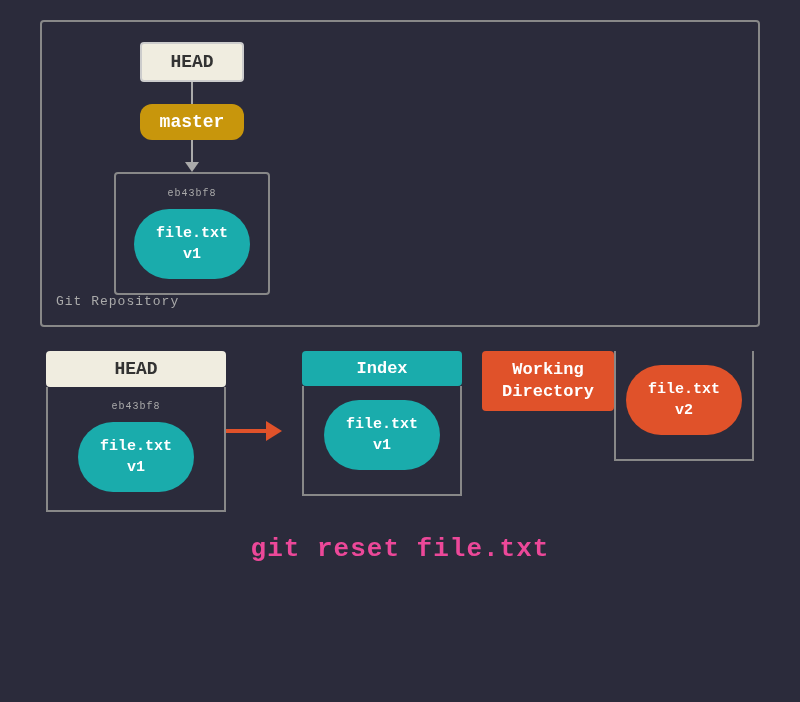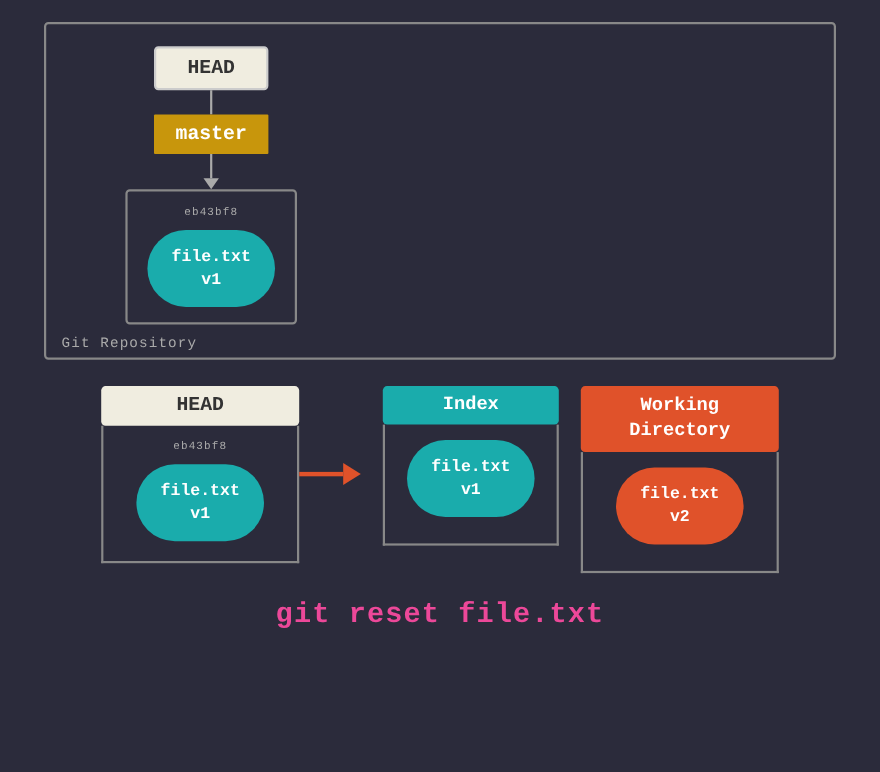--- a/index.html
+++ b/index.html
@@ -25,21 +25,21 @@
       padding: 20px 20px 30px 20px;
       position: relative;
       margin-bottom: 24px;
       display: flex;
       flex-direction: column;
       align-items: flex-start;
     }
 
     .repo-label {
       position: absolute;
-      bottom: 6px;
+      bottom: 16px;
       left: 14px;
       color: #aaa;
       font-size: 13px;
       letter-spacing: 1px;
     }
 
     .top-nodes {
       display: flex;
       flex-direction: column;
       align-items: center;
@@ -68,21 +68,21 @@
     .arrow-down {
       width: 0;
       height: 0;
       border-left: 7px solid transparent;
       border-right: 7px solid transparent;
       border-top: 10px solid #aaa;
     }
 
     .master-box {
       background: #c8960c;
-      border-radius: 1px;
+      border-radius: 12px;
       padding: 8px 20px;
       font-size: 18px;
       font-weight: bold;
       color: #fff;
       text-align: center;
       min-width: 100px;
     }
 
     .commit-box {
       border: 2px solid #888;
@@ -140,21 +140,21 @@
     .col-index {
       display: flex;
       flex-direction: column;
       align-items: center;
       min-width: 160px;
       margin: 0 20px;
     }
 
     .col-wd {
       display: flex;
-      flex-direction: column;
+      flex-direction: row;
       align-items: flex-start;
       min-width: 180px;
     }
 
     .section-header {
       border-radius: 4px;
       padding: 8px 20px;
       font-size: 17px;
       font-weight: bold;
       color: #fff;

